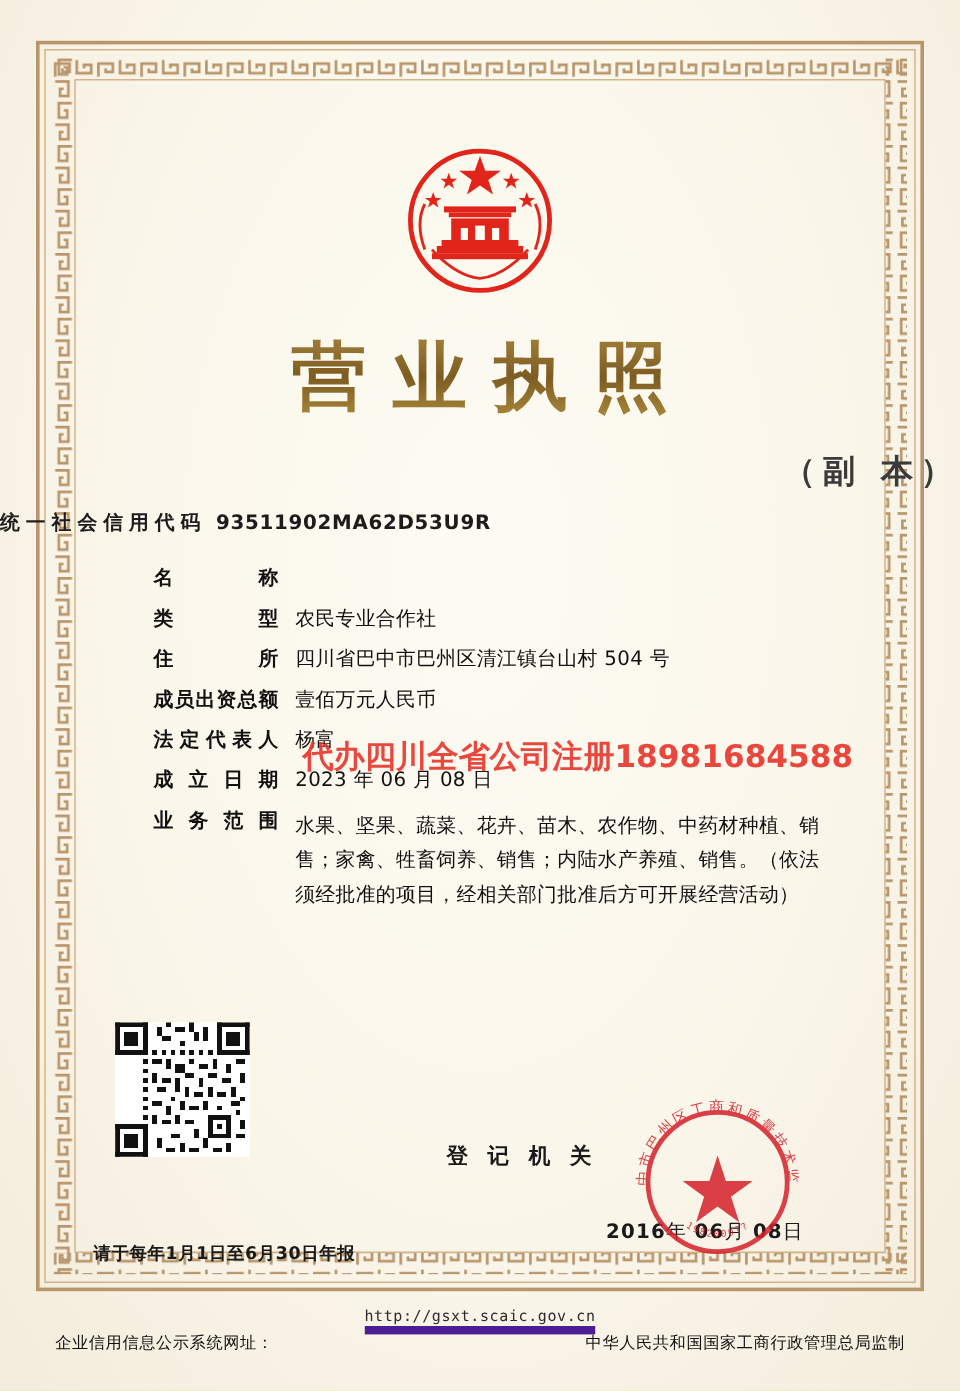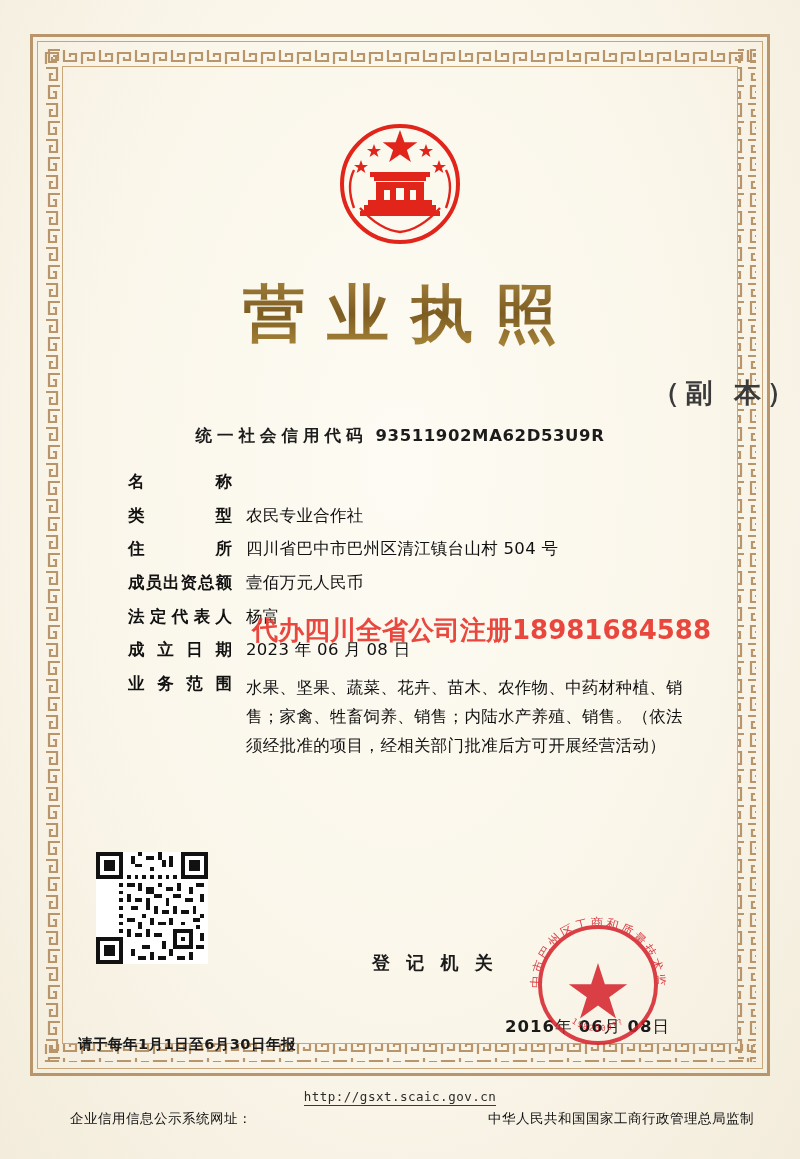--- a/index.html
+++ b/index.html
@@ -92,21 +92,20 @@
     font-size: 27px;
     font-weight: bold;
     letter-spacing: 6px;
     text-indent: 6px;
     color: #3a3a3a;
   }
   .credit-code {
     position: absolute;
     left: 0; right: 0;
     top: 425px;
-    text-align: center;
     font-size: 16.5px;
     font-weight: bold;
     color: #1c1c1c;
   }
   .credit-code .cc-label {
     letter-spacing: 5px;
   }
   .credit-code .cc-value {
     letter-spacing: 0.6px;
     margin-left: 8px;
@@ -218,30 +217,29 @@
   .gsxt-url {
     position: absolute;
     left: 0; right: 0;
     top: 1089px;
     text-align: center;
     font-family: "DejaVu Sans Mono", "Liberation Mono", monospace;
     font-size: 12.5px;
     color: #2b2b2b;
     letter-spacing: 0.5px;
   }
-  .gsxt-url .u { border-bottom: 1px solid #4c1d95; padding-bottom: 1px; }
+  .gsxt-url .u { border-bottom: 7px solid #4c1d95; padding-bottom: 1px; }
 
   .footer-left {
     position: absolute;
     left: 46px;
     top: 1110px;
     font-size: 13.5px;
     color: #111;
     letter-spacing: 0.5px;
-    margin-left: 24px;
   }
   .footer-right {
     position: absolute;
     right: 46px;
     top: 1110px;
     font-size: 13.5px;
     color: #111;
     letter-spacing: 0.5px;
   }
 </style>

